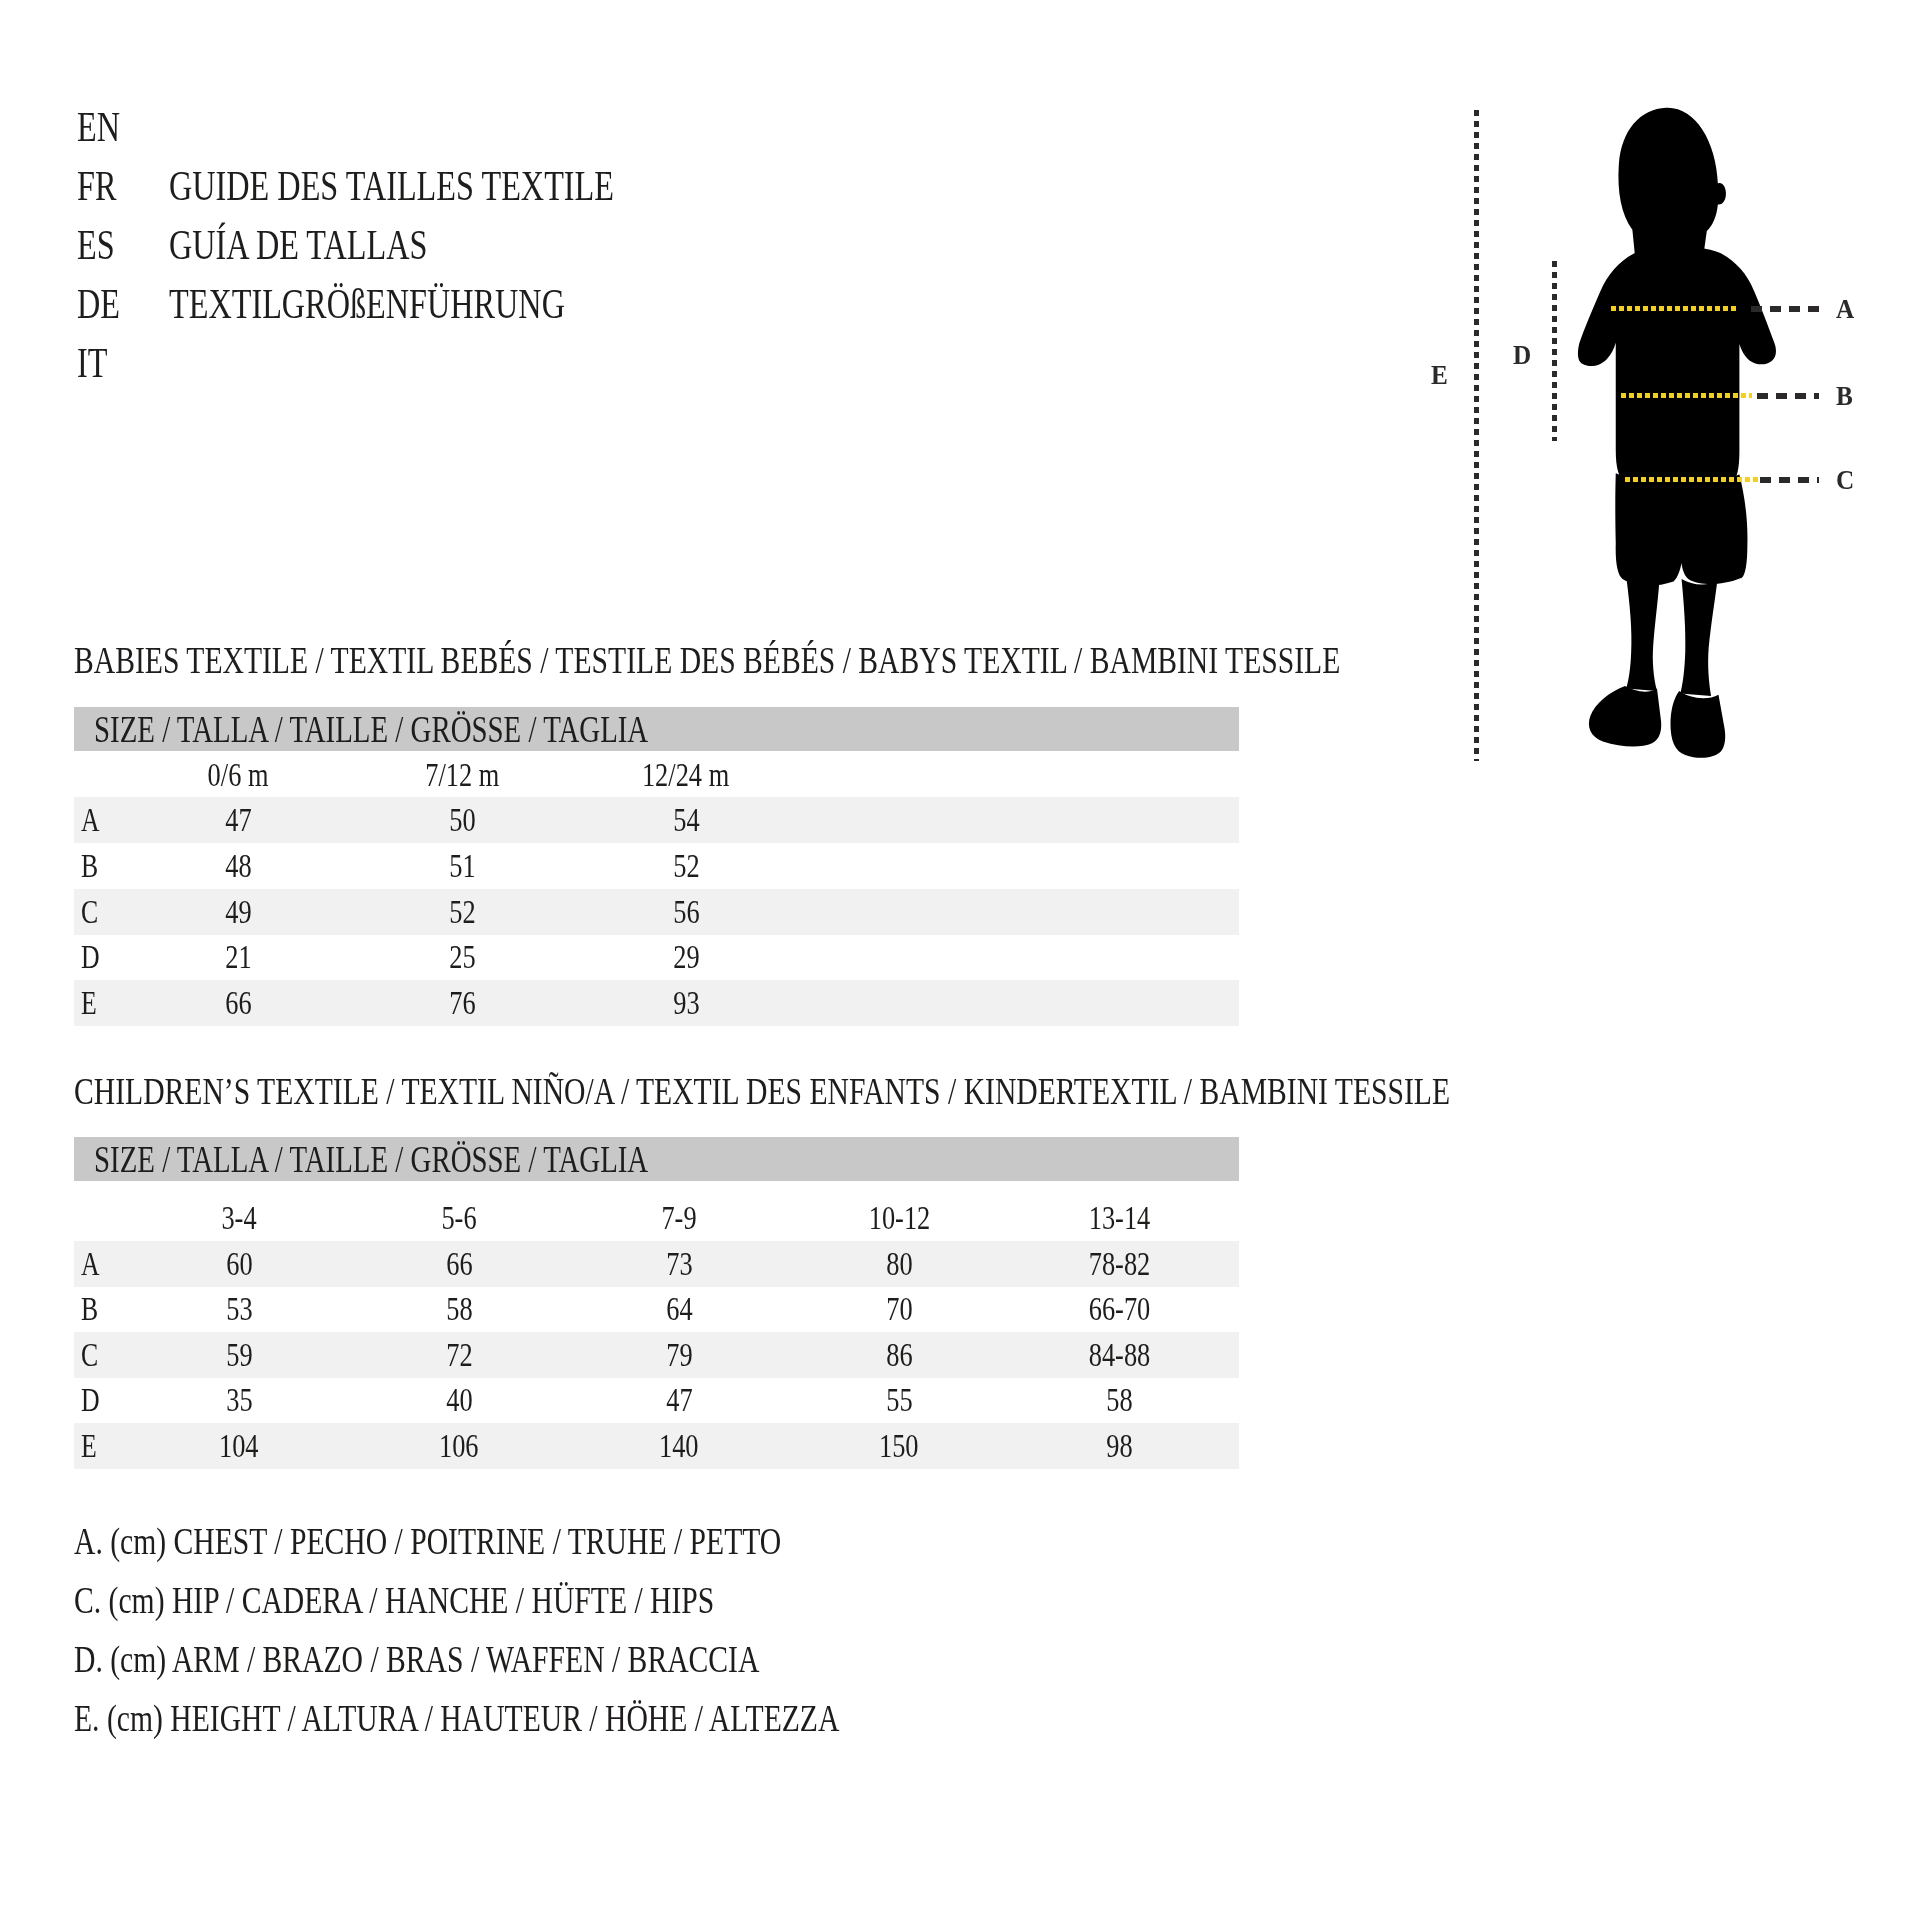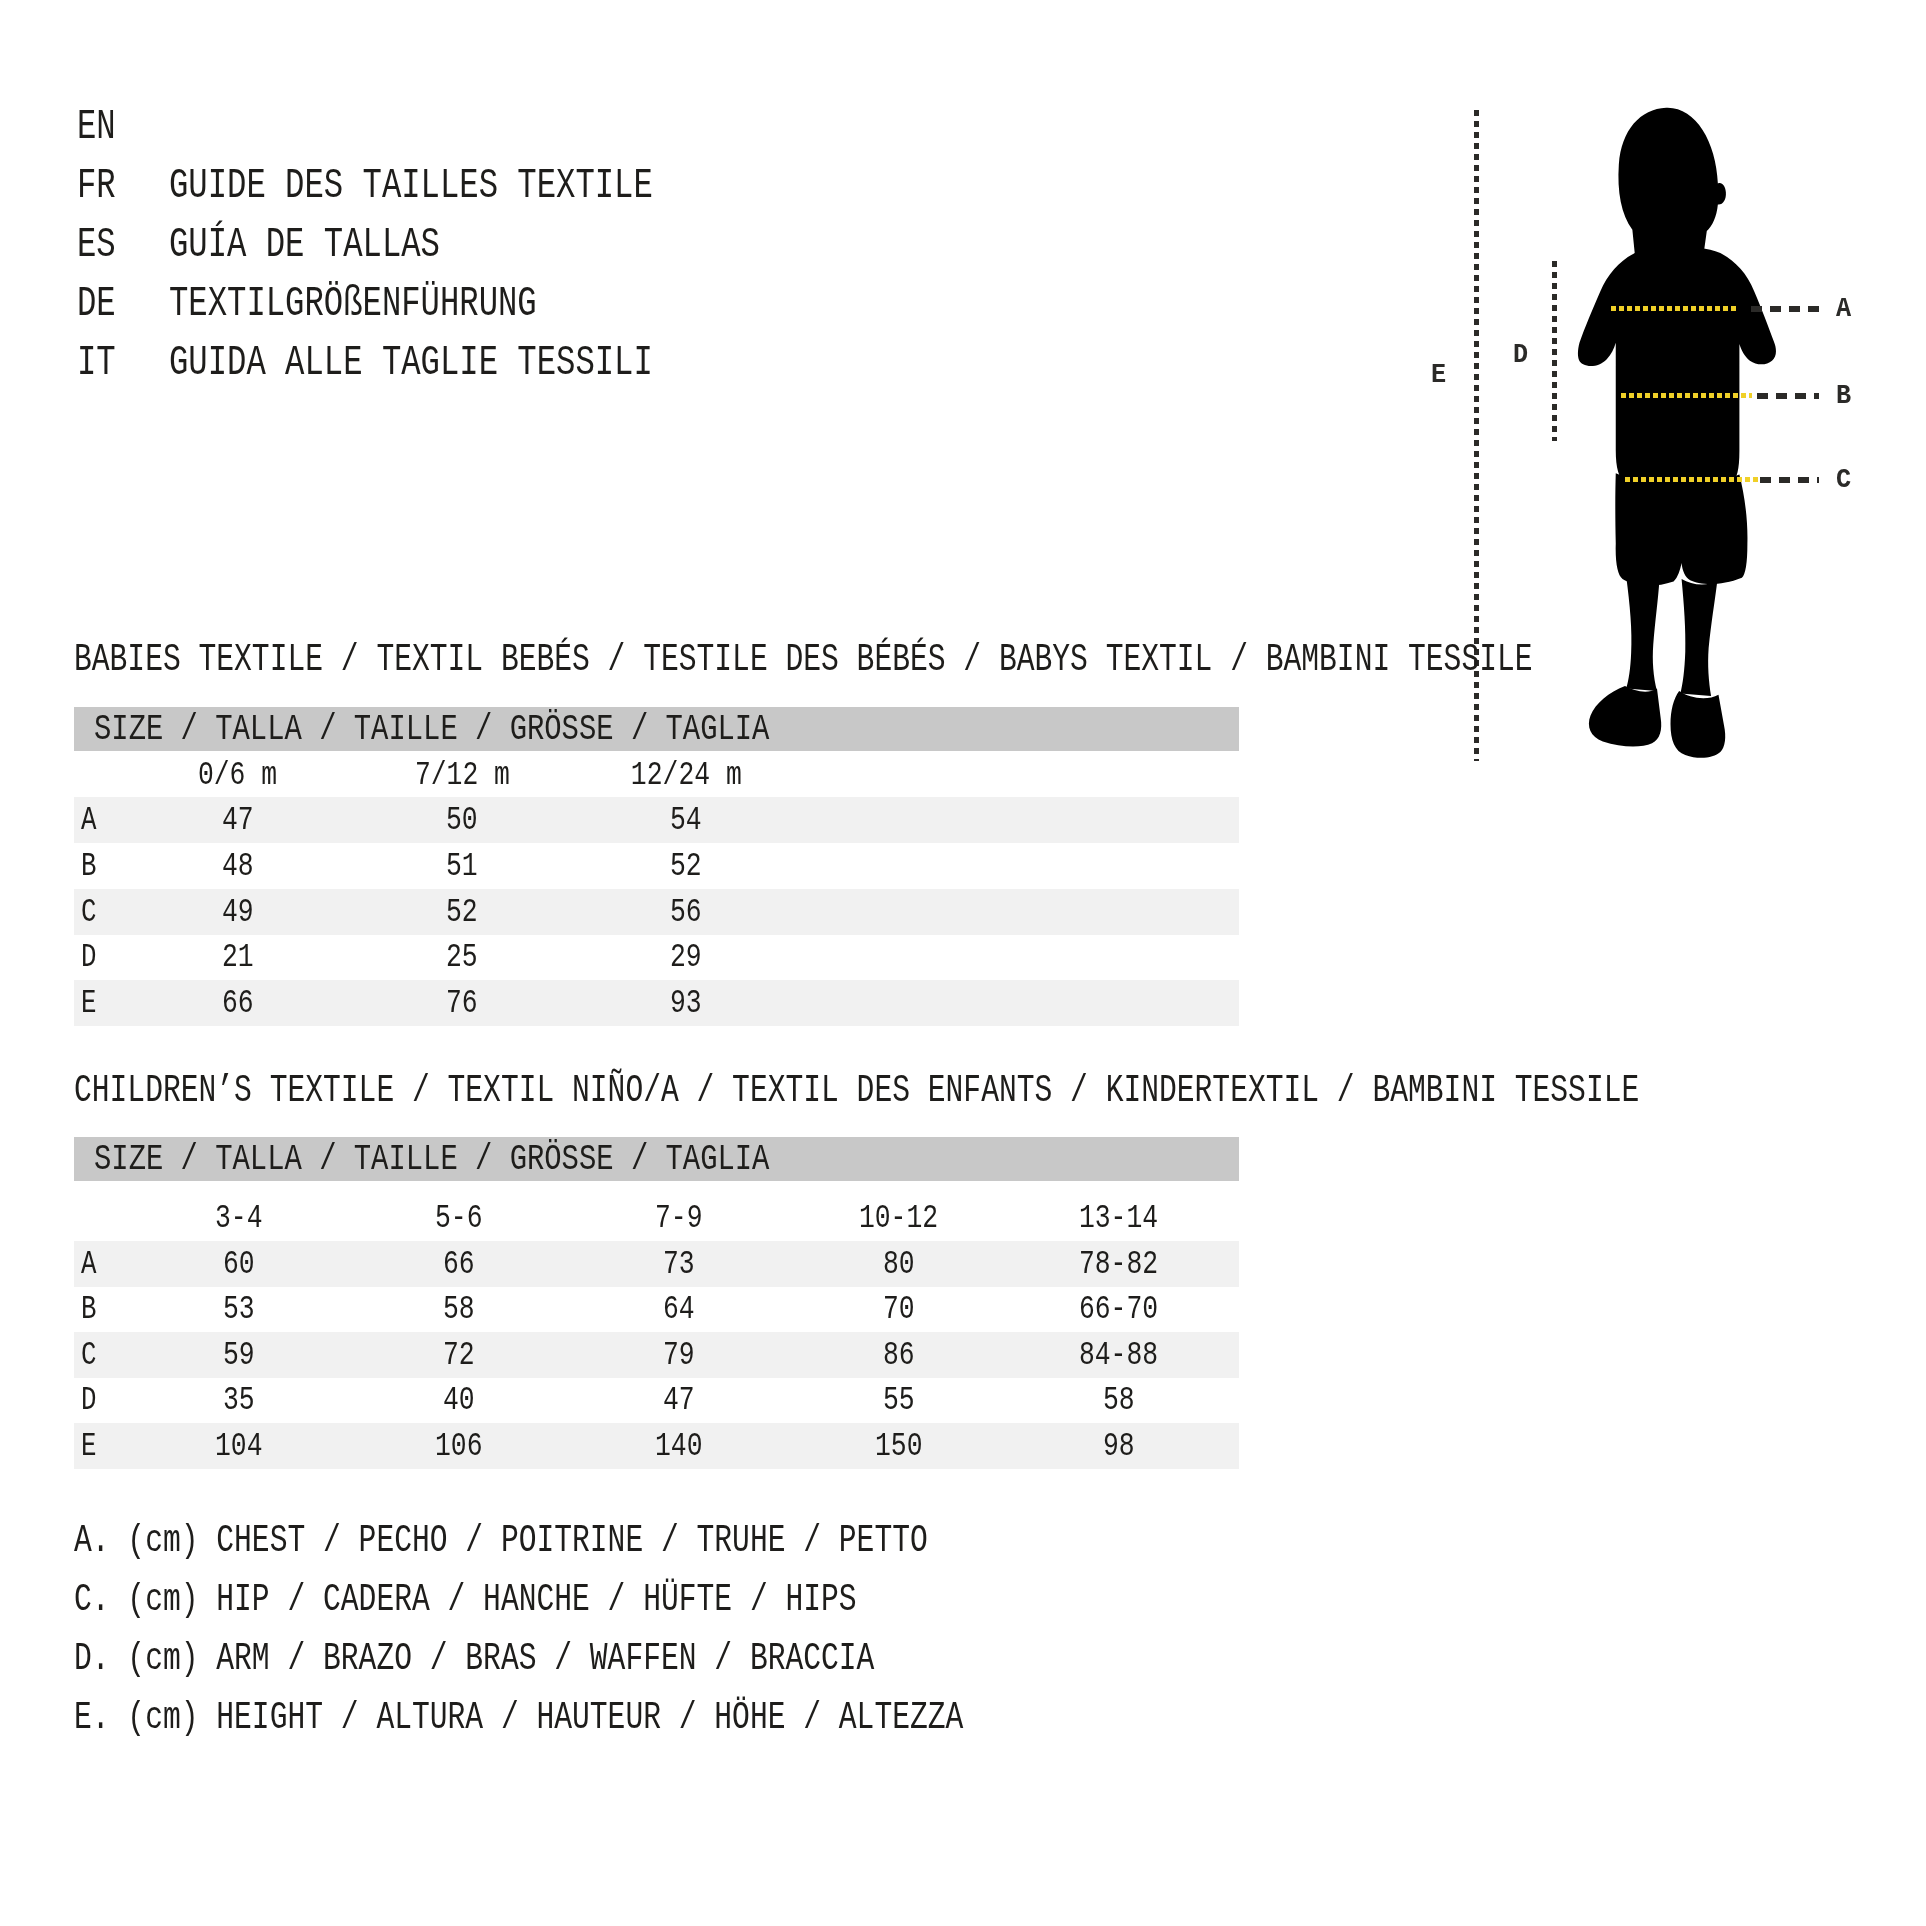--- a/index.html
+++ b/index.html
@@ -1,18 +1,18 @@
 <!DOCTYPE html>
 <html style="font-size:10px"><head>
 <meta charset="utf-8">
 <style>
   html,body { margin:0; padding:0; background:#ffffff; }
   #root {
     position:relative; width:1926px; height:1926px; background:#ffffff;
-    font-family:Liberation Mono, monospace; color:#1E1D1B; overflow:hidden;
+    font-family:Liberation Serif, serif; color:#1E1D1B; overflow:hidden;
   }
   
   .cx  { display:inline-block; white-space:nowrap; transform:scaleX(0.78); transform-origin:0 50%; }
   .cxc { display:inline-block; white-space:nowrap; transform:scaleX(0.80); transform-origin:50% 50%; }
 
   
   .langs { position:absolute; left:77px; top:97px; }
   .lang-row { display:flex; height:59px; align-items:center; font-size:43px; }
   .lang-row .code { width:92px; }
   .lang-row .cx { transform:scaleX(0.75); }
@@ -75,21 +75,20 @@
     <div class="lang-row">
       <span class="code"><span class="cx">ES</span></span>
       <span><span class="cx">GUÍA DE TALLAS</span></span>
     </div>
     <div class="lang-row">
       <span class="code"><span class="cx">DE</span></span>
       <span><span class="cx">TEXTILGRÖßENFÜHRUNG</span></span>
     </div>
     <div class="lang-row">
       <span class="code"><span class="cx">IT</span></span>
-      <span><span class="cx">GUIDA ALLE TAGLIE TESSILI</span></span>
     </div>
   </section>
 
   <section>
     <div class="vdots" style="left:1474px; top:110px; height:651px;"></div>
     <div class="vdots" style="left:1552px; top:261px; height:180px;"></div>
 
     <svg class="child-svg" width="203" height="659" viewBox="0 0 330 1070">
       <g fill="#000000">
         <path d="M145,4 C103,6 72,40 68,96 C65,140 72,178 90,202 L94,242 C125,230 178,230 206,240 L211,204 C220,196 227,181 229,161 C237,162 243,153 242,141 C241,130 235,124 229,127 C226,58 192,2 145,4 Z"></path>

